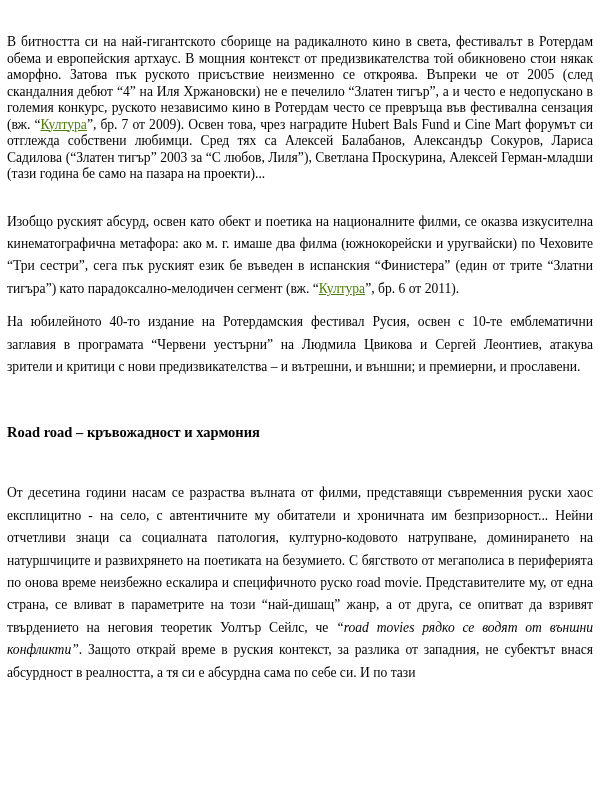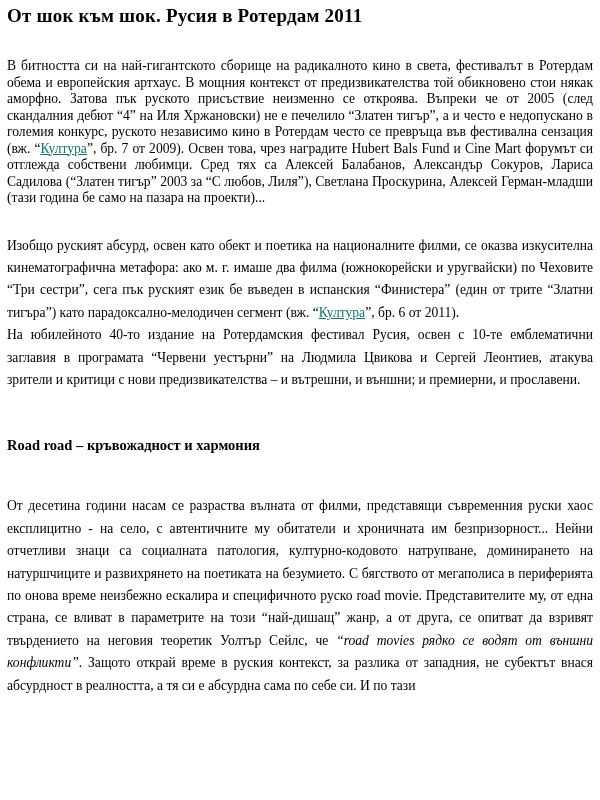--- a/index.html
+++ b/index.html
@@ -31,43 +31,42 @@
     margin: 0;
   }
   p.single {
     line-height: 16.5px;
     margin-top: 30px;
   }
   p.spaced {
     line-height: 22.4px;
   }
   #p2 { margin-top: 28px; }
-  #p3 { }
+  #p3 { margin-top: 11px; }
   #p4 { margin-top: 40px; }
   h2.sub-heading {
     font-size: 14.5px;
     font-weight: bold;
     line-height: 20px;
     margin: 44px 0 0 0;
   }
   a.doc-link {
-    color: #0f766e;
+    color: #4d7c0f;
     text-decoration: underline;
     cursor: pointer;
   }
   em.quote-italic {
     font-style: italic;
   }
 </style>
 </head>
 <body>
 
 <div class="page">
 
-  <h1 class="doc-title">От шок към шок. Русия в Ротердам 2011</h1>
 
   <p class="para single" id="p1"><span>В битността си на най-гигантското сборище на радикалното кино в света, фестивалът в Ротердам обема и европейския артхаус. В мощния контекст от предизвикателства той обикновено стои някак аморфно. Затова пък руското присъствие неизменно се откроява. Въпреки че от 2005 (след скандалния дебют “4” на Иля Хржановски) не е печелило “Златен тигър”, а и често е недопускано в големия конкурс, руското независимо кино в Ротердам често се превръща във фестивална сензация (вж. “</span><a href="#" class="doc-link">Култура</a><span>”, бр. 7 от 2009). Освен това, чрез наградите Hubert Bals Fund и Cine Mart форумът си отглежда собствени любимци. Сред тях са Алексей Балабанов, Александър Сокуров, Лариса Садилова (“Златен тигър” 2003 за “С любов, Лиля”), Светлана Проскурина, Алексей Герман-младши (тази година бе само на пазара на проекти)...</span></p>
 
   <p class="para spaced" id="p2"><span>Изобщо руският абсурд, освен като обект и поетика на националните филми, се оказва изкусителна кинематографична метафора: ако м. г. имаше два филма (южнокорейски и уругвайски) по Чеховите “Три сестри”, сега пък руският език бе въведен в испанския “Финистера” (един от трите “Златни тигъра”) като парадоксално-мелодичен сегмент (вж. “</span><a href="#" class="doc-link">Култура</a><span>”, бр. 6 от 2011).</span></p>
 
   <p class="para spaced" id="p3"><span>На юбилейното 40-то издание на Ротердамския фестивал Русия, освен с 10-те емблематични заглавия в програмата “Червени уестърни” на Людмила Цвикова и Сергей Леонтиев, атакува зрители и критици с нови предизвикателства – и вътрешни, и външни; и премиерни, и прославени.</span></p>
 
   <h2 class="sub-heading">Road road – кръвожадност и хармония</h2>
 
   <p class="para spaced" id="p4"><span>От десетина години насам се разраства вълната от филми, представящи съвременния руски хаос експлицитно - на село, с автентичните му обитатели и хроничната им безпризорност... Нейни отчетливи знаци са социалната патология, културно-кодовото натрупване, доминирането на натуршчиците и развихрянето на поетиката на безумието. С бягството от мегаполиса в периферията по онова време неизбежно ескалира и специфичното руско road movie. Представителите му, от една страна, се вливат в параметрите на този “най-дишащ” жанр, а от друга, се опитват да взривят твърдението на неговия теоретик Уолтър Сейлс, че </span><em class="quote-italic">“road movies рядко се водят от външни конфликти”</em><span>. Защото открай време в руския контекст, за разлика от западния, не субектът внася абсурдност в реалността, а тя си е абсурдна сама по себе си. И по тази</span></p>

